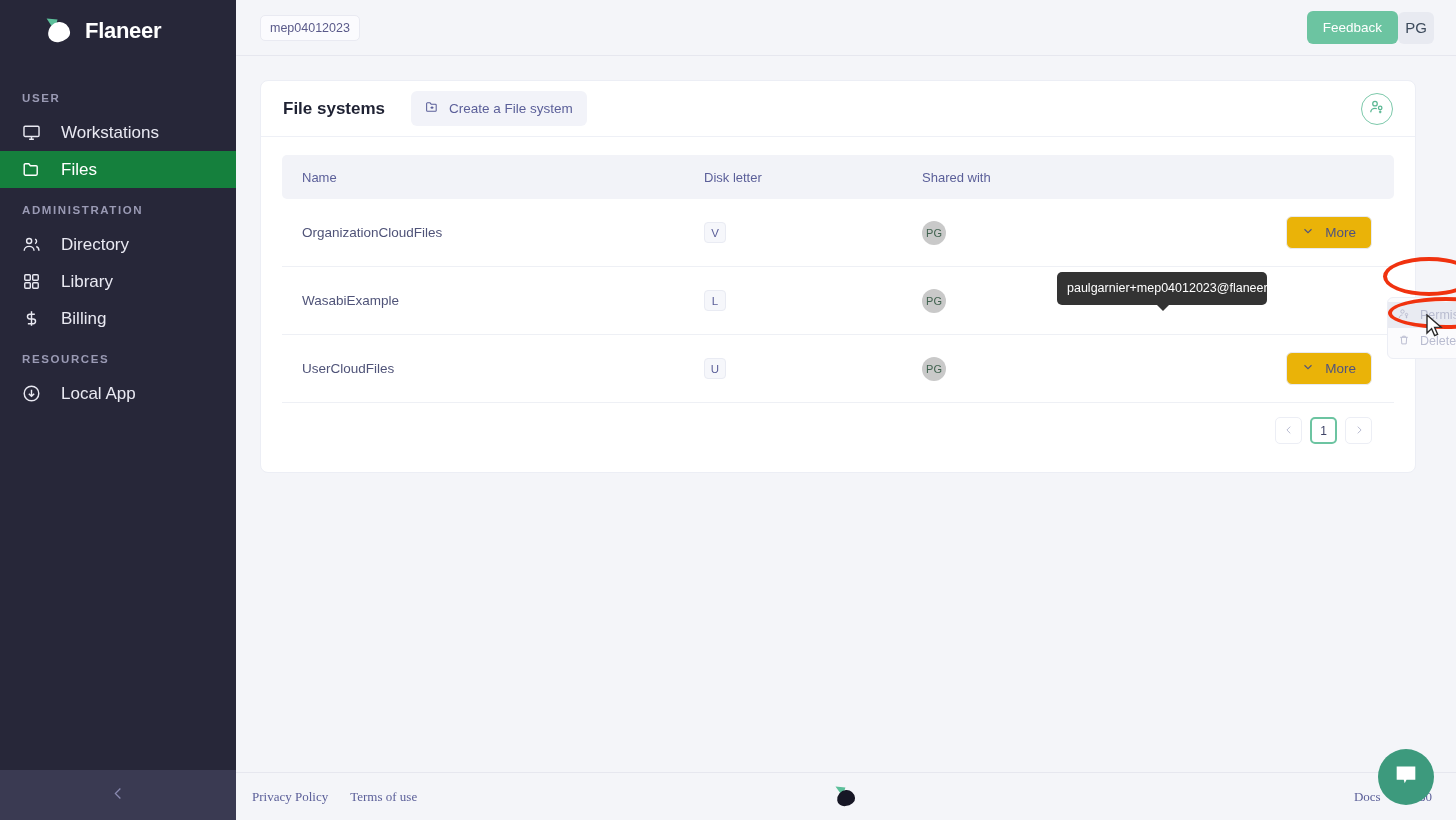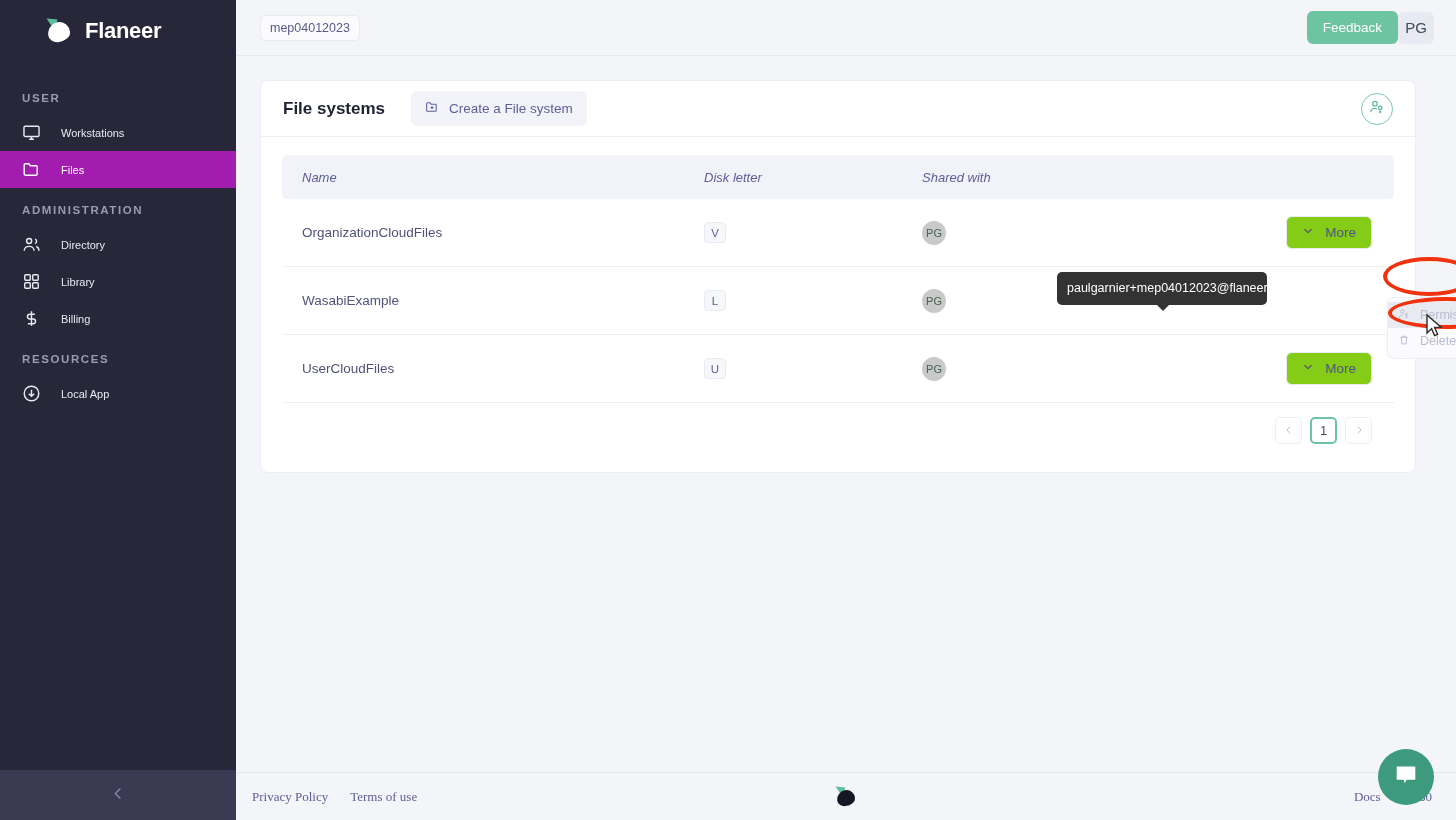--- a/index.html
+++ b/index.html
@@ -42,23 +42,23 @@
     color: #ffffff; font-size: 22px; font-weight: bold; letter-spacing: -0.3px;
   }
   .nav { padding-top: 14px; flex: 1 1 auto; }
   .nav-section {
     color: #9a9ab4; font-size: 11.5px; font-weight: bold;
     letter-spacing: 1.6px; padding: 16px 0 10px 22px;
   }
   .nav-item {
     display: flex; align-items: center; gap: 20px;
     height: 37px; padding-left: 22px;
-    color: #e9e9f2; font-size: 11px; cursor: pointer;
-  }
-  .nav-item.active { background: #a21caf; color: #ffffff; align-items: center; }
+    color: #e9e9f2; font-size: 17px; cursor: pointer;
+  }
+  .nav-item.active { background: #15803d; color: #ffffff; align-items: center; }
   .nav-icon { width: 19px; height: 19px; display: block; flex: 0 0 19px; }
   .nav-icon svg { width: 19px; height: 19px; display: block; }
 
   .sidebar-collapse {
     height: 50px; background: #3a3a52;
     display: flex; align-items: center; justify-content: center;
     cursor: pointer; color: #8a8ab0;
   }
   .sidebar-collapse svg { width: 15px; height: 15px; }
 
@@ -112,21 +112,20 @@
     justify-content: center; cursor: pointer; color: #5bb894;
   }
   .head-action svg { width: 16px; height: 16px; }
 
   .table-wrap { padding: 18px 21px 24px 21px; }
   table { width: 100%; border-collapse: collapse; }
   thead th {
     background: #f2f3f8; text-align: left; font-size: 13px;
     color: #5b5f99; font-weight: normal; padding: 13px 0 13px 20px;
     height: 44px;
-    font-style: italic;
   }
   thead th:first-child { border-radius: 5px 0 0 5px; }
   thead th:last-child  { border-radius: 0 5px 5px 0; }
   .col-name   { width: 402px; }
   .col-disk   { width: 218px; }
   .col-shared { width: 236px; }
   tbody td {
     border-bottom: 1px solid #eef0f5; padding: 17px 0 17px 20px;
     font-size: 13.5px; color: #4f5378; height: 55px; vertical-align: middle;
   }
@@ -137,21 +136,21 @@
     font-size: 11.5px; color: #5b5f99;
   }
   .avatar-sm {
     width: 24px; height: 24px; border-radius: 50%; background: #c9c9c9;
     color: #40624f; font-size: 11px; display: inline-flex;
     align-items: center; justify-content: center; cursor: pointer;
   }
   .cell-actions { text-align: right; padding-right: 22px; position: relative; }
   .more-btn {
     display: inline-flex; align-items: center; gap: 11px;
-    background: #84cc16; border: 1px solid #e8eaf2; border-radius: 6px;
+    background: #eab308; border: 1px solid #e8eaf2; border-radius: 6px;
     color: #4f5380; font-size: 13.5px; padding: 8px 15px; cursor: pointer;
     font-family: "Liberation Sans", sans-serif;
   }
   .more-btn svg { width: 12px; height: 12px; }
 
   .pager { display: flex; justify-content: flex-end; gap: 8px; padding: 14px 22px 4px 0; }
   .pg-btn {
     width: 27px; height: 27px; border: 1px solid #eceef5; border-radius: 5px;
     display: flex; align-items: center; justify-content: center;
     background: #ffffff; color: #b9bcd2; font-size: 12px; cursor: pointer;

